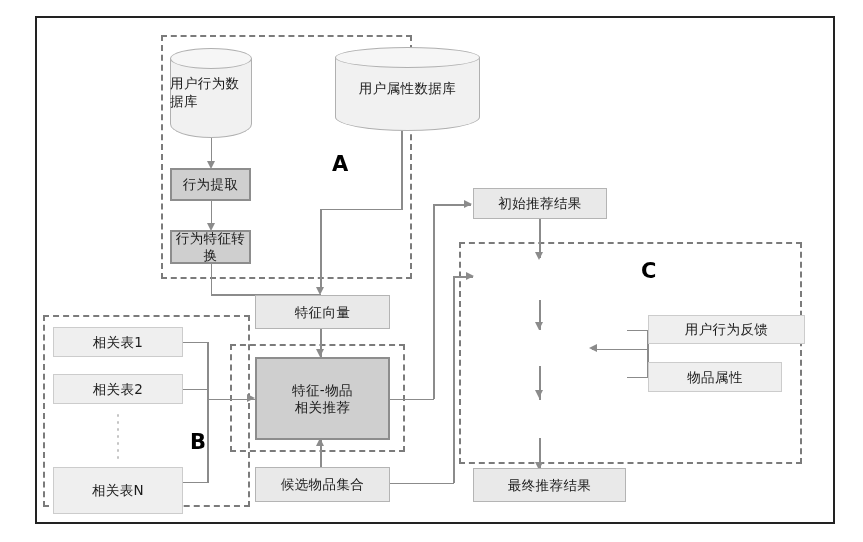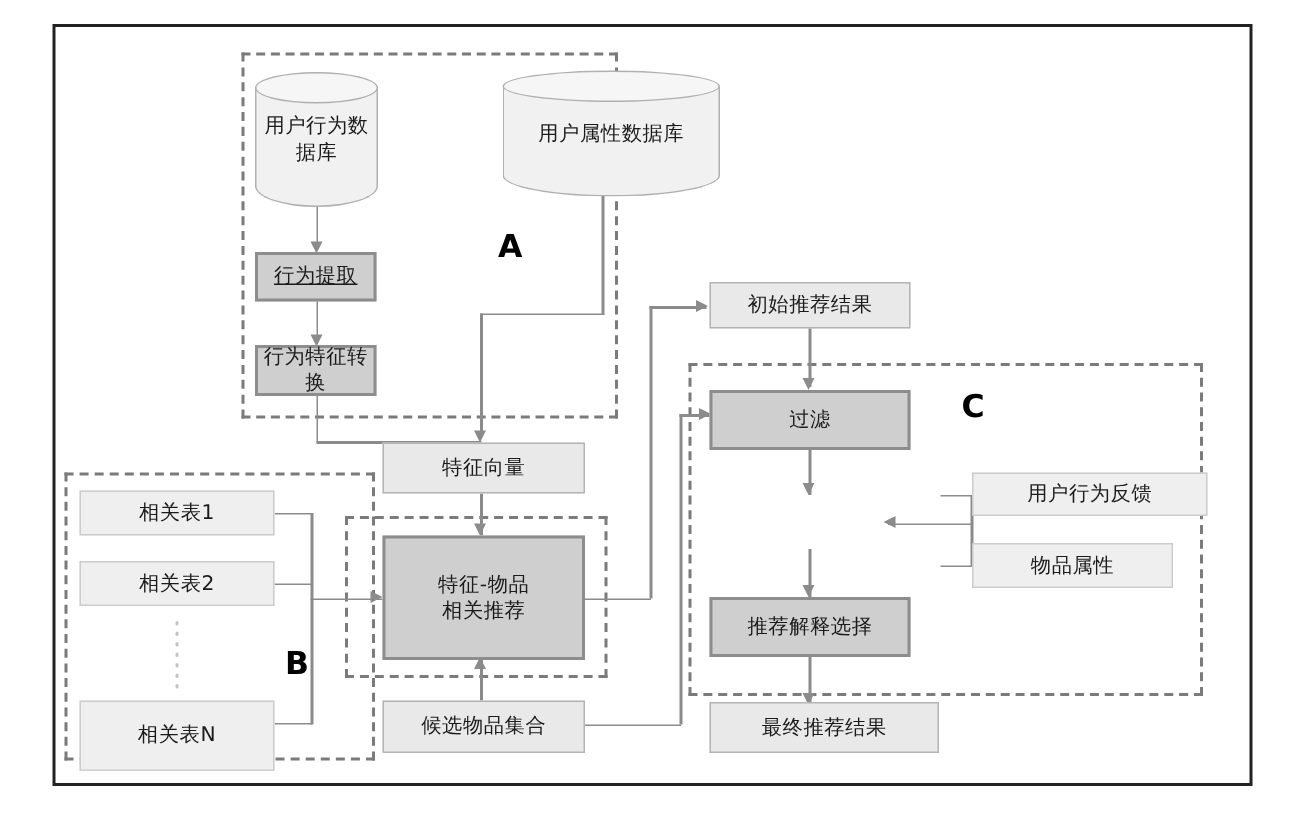--- a/index.html
+++ b/index.html
@@ -37,21 +37,20 @@
     border:2px solid #8d8d8d;
   }
   .node.plain{
     background:#efefef;
     border:1px solid #cccccc;
   }
   
   .cyl{
     position:absolute;
     box-sizing:border-box;
-    text-align:center;
   }
   .cyl .body{
     position:absolute;left:0;right:0;top:10px;bottom:0;
     background:#f1f1f1;
     border:1.5px solid #b0b0b0;
     border-radius:0 0 50% 50%/0 0 14px 14px;
     border-top:none;
   }
   .cyl .top{
     position:absolute;left:0;right:0;top:0;height:21px;
@@ -194,21 +193,21 @@
       <div class="top"></div>
       <div class="cyl-label">用户行为数据库</div>
     </div>
 
     <div class="cyl" style="left:298px;top:29px;width:145px;height:84px;padding-left:34px;">
       <div class="body"></div>
       <div class="top"></div>
       <div class="cyl-label">用户属性数据库</div>
     </div>
 
-    <div class="node dark" style="left:133px;top:150px;width:81px;height:33px;text-decoration:underline;">行为提取</div>
+    <div class="node dark" style="left:133px;top:150px;width:81px;height:33px;">行为提取</div>
     <div class="node light" style="left:218px;top:277px;width:135px;height:34px;">特征向量</div>
 
     <div class="node dark" style="left:133px;top:212px;width:81px;height:34px;">行为特征转换</div>
 
     <div class="node plain" style="left:16px;top:309px;width:130px;height:30px;">相关表1</div>
     <div class="node plain" style="left:16px;top:356px;width:130px;height:30px;">相关表2</div>
     <div class="vdots" style="left:79px;top:396px;height:45px;">
       <i></i>
         <i></i>
         <i></i>
@@ -218,21 +217,19 @@
         <i></i>
     </div>
     <div class="node plain" style="left:16px;top:449px;width:130px;height:47px;">相关表N</div>
 
     <div class="node dark" style="left:218px;top:339px;width:135px;height:83px;text-align:center;">特征-物品
 相关推荐</div>
 
     <div class="node light" style="left:218px;top:449px;width:135px;height:35px;">候选物品集合</div>
 
     <div class="node light" style="left:436px;top:170px;width:134px;height:31px;">初始推荐结果</div>
-    <div class="node dark" style="left:436px;top:242px;width:134px;height:40px;">过滤</div>
-    <div class="node dark" style="left:436px;top:380px;width:134px;height:40px;">推荐解释选择</div>
     <div class="node light" style="left:436px;top:450px;width:153px;height:34px;">最终推荐结果</div>
 
     <div class="node plain" style="left:611px;top:297px;width:157px;height:29px;">用户行为反馈</div>
     <div class="node plain" style="left:611px;top:344px;width:134px;height:30px;">物品属性</div>
 
   </div>
 </div>
 
 </body></html>

